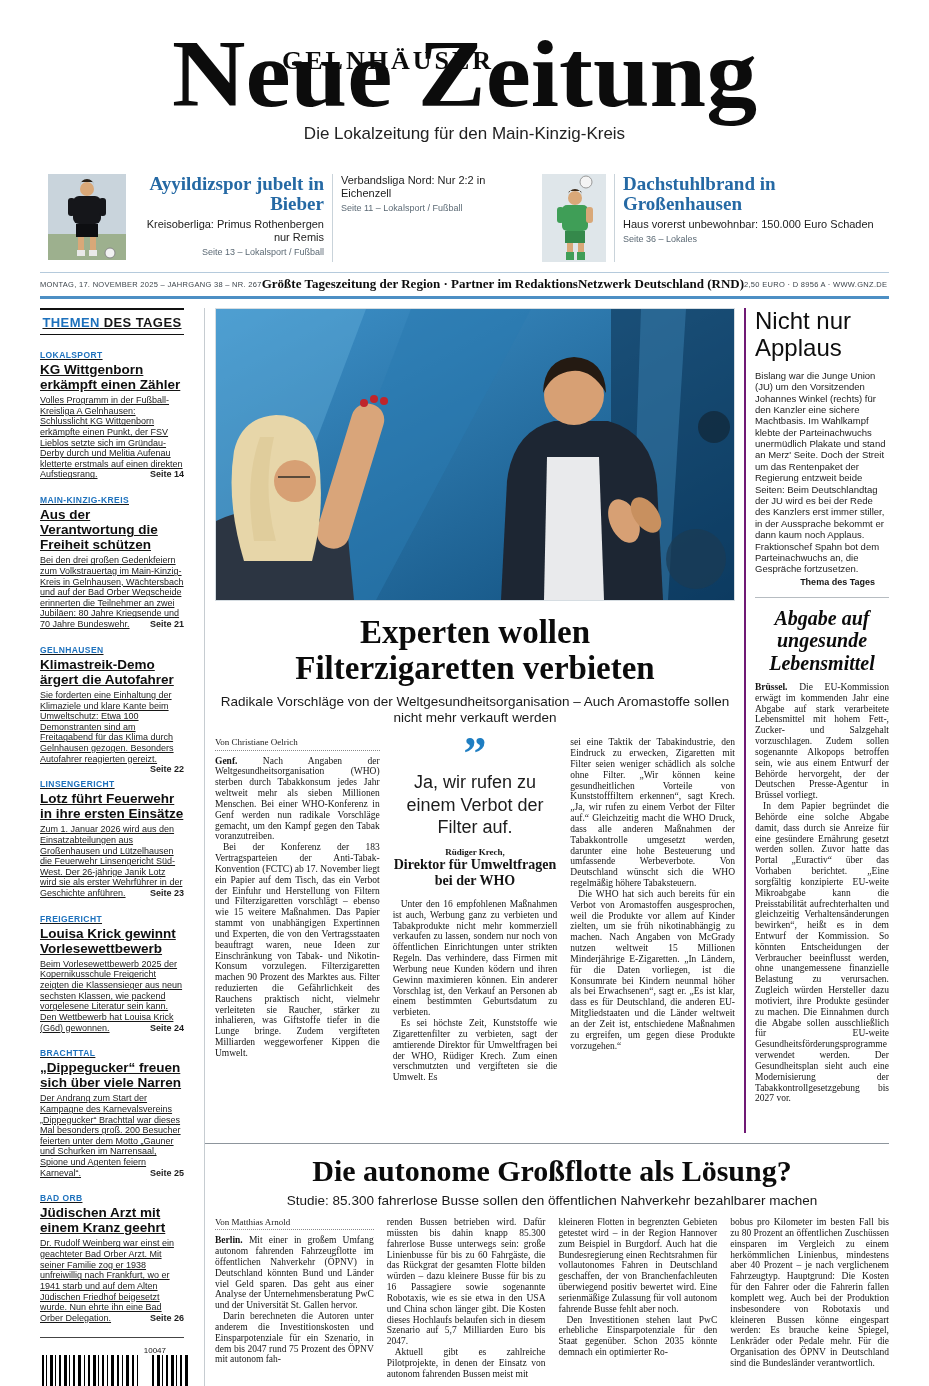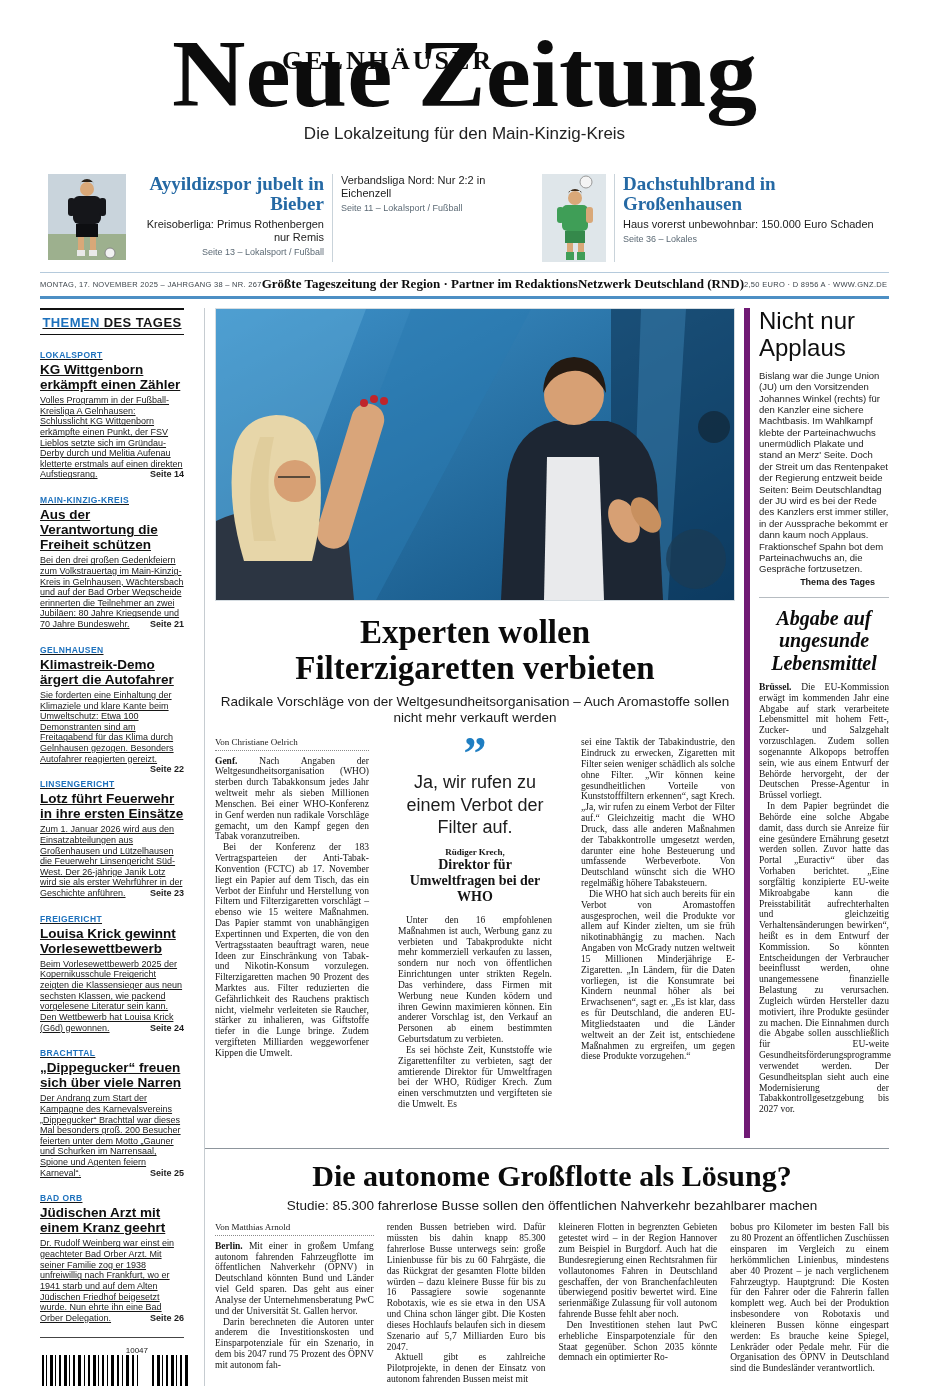--- a/index.html
+++ b/index.html
@@ -29,45 +29,45 @@
   
   .dateline{margin-top:10px;border-top:1px solid #b5cadc;border-bottom:3px solid #4d8fc4;
     display:flex;align-items:center;padding:3px 0 4px 0;}
   .dl-small{font-size:7.5px;letter-spacing:.3px;color:#3c444b;text-transform:uppercase;}
   .dl-center{font-family:"Liberation Serif",serif;font-weight:700;font-size:13px;color:#0d0d0d;}
 
   
   .content{display:grid;grid-template-columns:165px 540px 144px;margin-top:9px;}
   .sidebar{grid-column:1;grid-row:1 / span 2;border-right:1px solid #c6ccd1;padding-right:20px;text-decoration:underline;}
   .middle{grid-column:2;grid-row:1;padding:0 10px;}
-  .rightcol{grid-column:3;grid-row:1;border-left:6px solid #701a75;padding-left:9px;margin-left:-1px;}
+  .rightcol{grid-column:3;grid-row:1;border-left:2px solid #701a75;padding-left:9px;margin-left:-1px;}
   .bottom-article{grid-column:2 / 4;grid-row:2;border-top:1px solid #8d959c;margin-top:10px;
     padding:8px 0 0 10px;}
 
   
   .sb-header{border-top:2px solid #111;border-bottom:1px solid #111;text-align:center;
     font-weight:700;font-size:13px;padding:5px 0 4px 0;letter-spacing:.4px;}
   .sb-header .hl{color:#1d71bd;}
   .sb-item{margin-top:15px;}
   .sb-kicker{color:#1d71bd;font-weight:700;font-size:8.5px;letter-spacing:.4px;margin-bottom:2px;}
   .sb-title{font-size:13.5px;font-weight:700;line-height:1.12;margin:0 0 3px 0;color:#0e0e0e;}
   .sb-body{font-size:9px;line-height:1.18;margin:0;color:#1d1d1d;text-align:left;}
   .pg{float:right;font-weight:700;margin-left:6px;}
   .sb-rule{border-top:1px solid #444;margin-top:14px;}
   .barcode-wrap{position:relative;margin-top:8px;height:62px;}
-  .bc-top{position:absolute;right:36px;top:0;font-size:8px;}
+  .bc-top{position:absolute;right:18px;top:0;font-size:8px;}
   .bc-bottom{position:absolute;left:0;bottom:0;font-size:8px;letter-spacing:1px;}
 
   
   .front-photo{display:block;border:1px solid #d6dde2;}
   .lead-headline{font-family:"Liberation Serif",serif;font-weight:700;font-size:33px;line-height:1.1;
     text-align:center;margin:13px 0 7px 0;color:#0b0b0b;}
   .lead-subhead{font-size:13.5px;line-height:1.25;text-align:center;color:#1a1a1a;margin-bottom:10px;}
   .byline{font-size:9px;color:#222;border-bottom:1px dotted #8a8a8a;padding-bottom:2px;margin-bottom:5px;}
-  .cols3{display:grid;grid-template-columns:1fr 1fr 1fr;column-gap:29px;}
+  .cols3{display:grid;grid-template-columns:1fr 1fr 1fr;column-gap:13px;}
   .body-serif{font-family:"Liberation Serif",serif;font-size:9.5px;line-height:1.14;text-align:justify;
     color:#141414;hyphens:auto;}
   .body-serif p{margin:0;}
   .body-serif p.ind{text-indent:8px;}
   .quote{text-align:center;margin:2px 0 10px 0;}
   .q-mark{display:block;color:#1f7ec2;font-family:"Liberation Serif",serif;font-weight:700;
     font-size:46px;line-height:30px;}
   .q-text{font-family:"Liberation Sans",sans-serif;font-size:18px;line-height:1.25;color:#1c1c1c;
     margin:2px 0 8px 0;}
   .q-author{font-size:9px;font-weight:700;}

